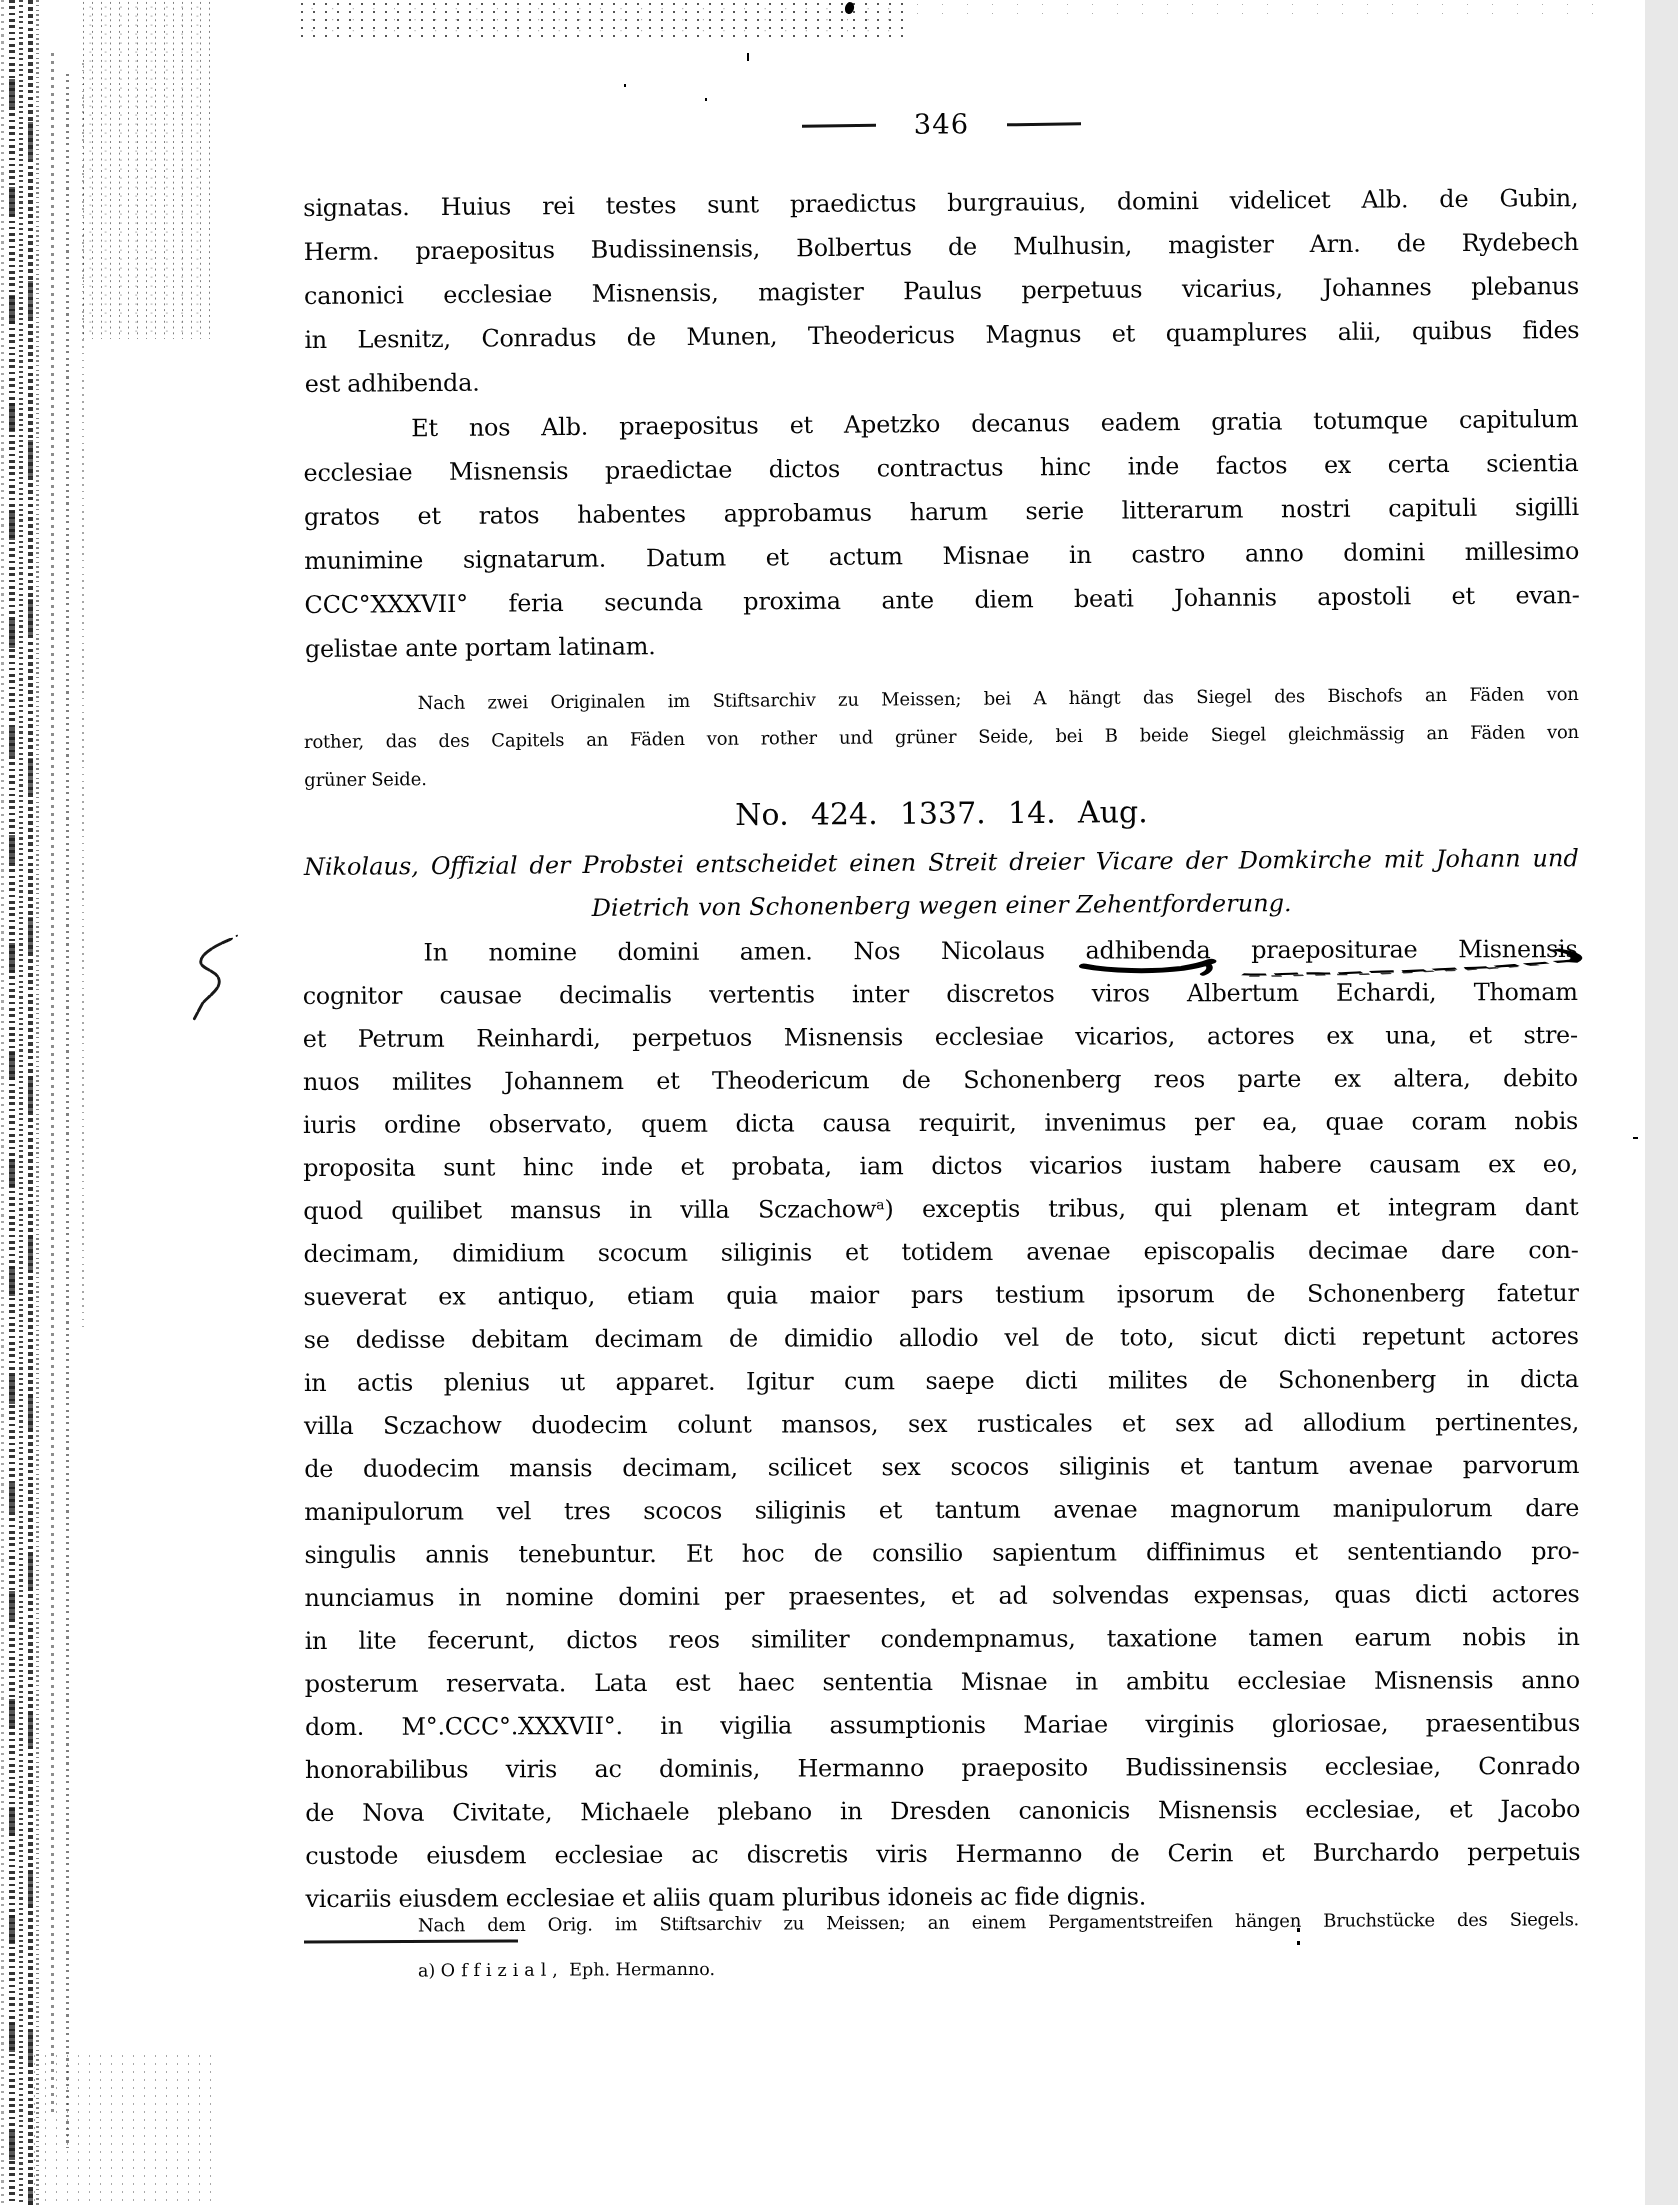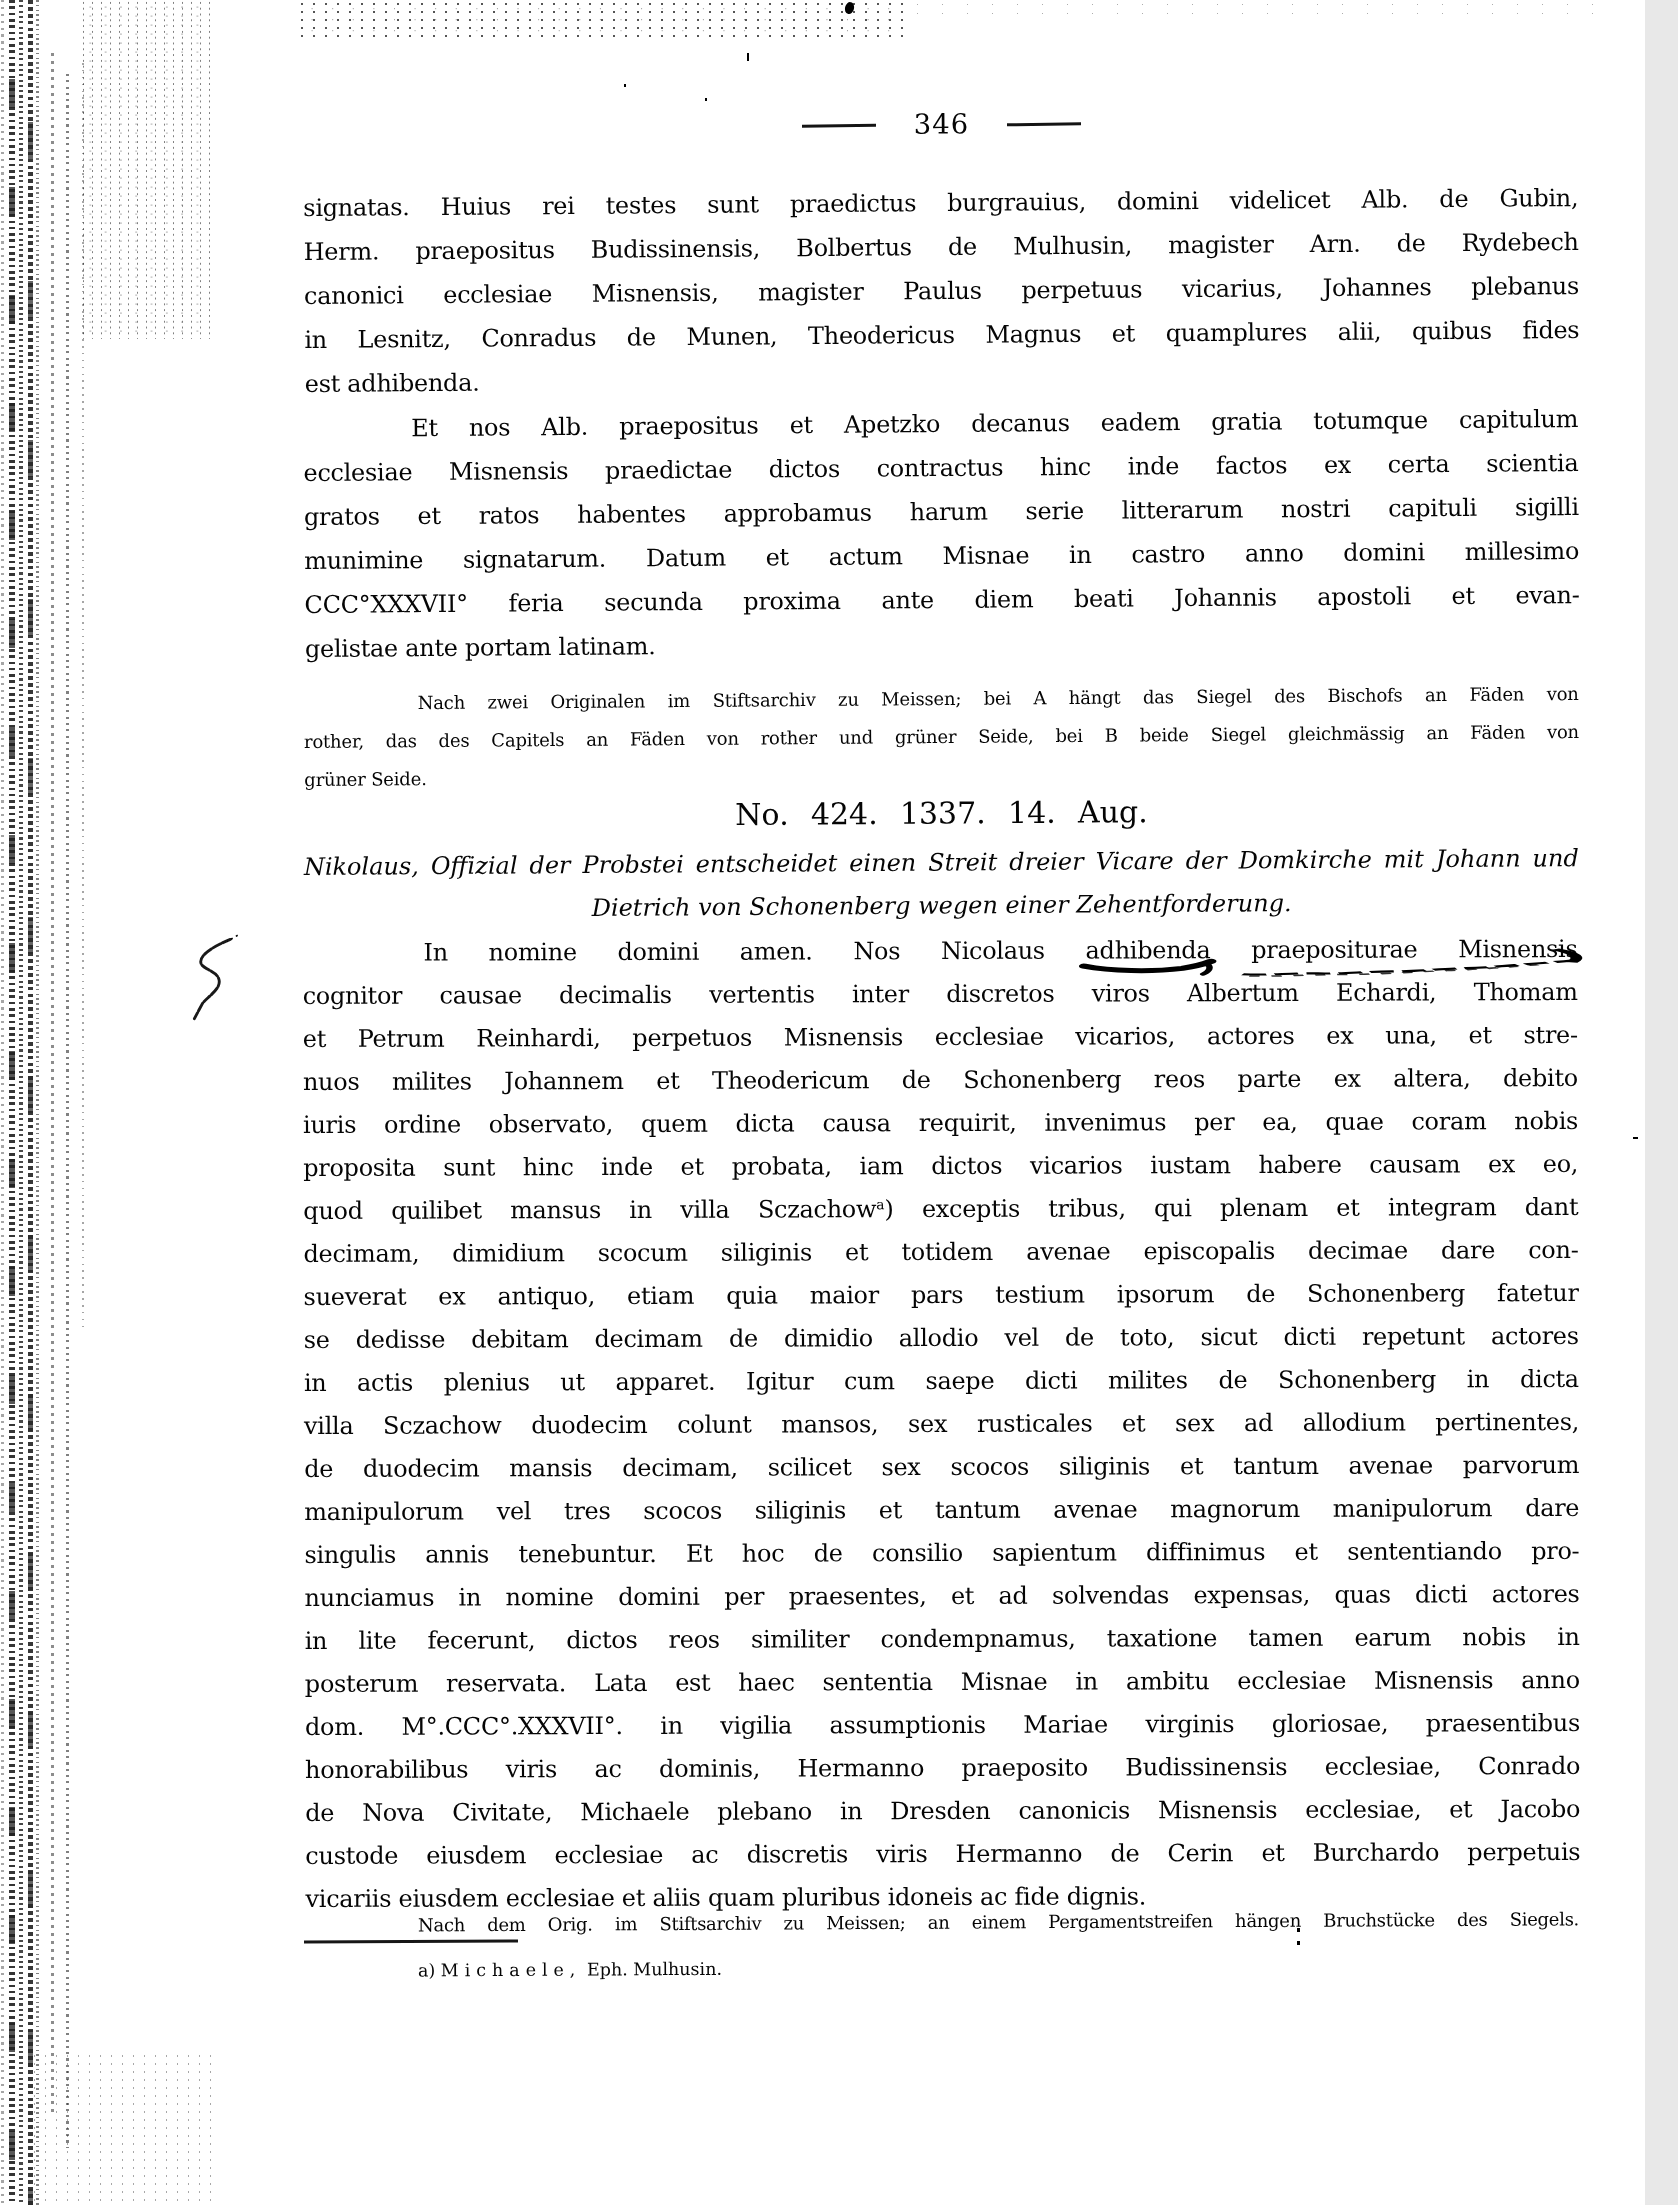--- a/index.html
+++ b/index.html
@@ -195,16 +195,16 @@
     <div class="line">custode eiusdem ecclesiae ac discretis viris Hermanno de Cerin et Burchardo perpetuis</div>
     <div class="line tl">vicariis eiusdem ecclesiae et aliis quam pluribus idoneis ac fide dignis.</div>
   </div>
 
   <div class="col sk4" id="note2" style="top:1907px;">
     <div class="line">Nach dem Orig. im Stiftsarchiv zu Meissen; an einem Pergamentstreifen hängen Bruchstücke des Siegels.</div>
   </div>
 
   <div id="rule2"></div>
 
-  <div class="col sk4" id="footnote" style="top:1961px;"><span>a)</span> <span class="sperr">Michaele,</span> <span>Eph. Mulhusin.</span></div>
+  <div class="col sk4" id="footnote" style="top:1961px;"><span>a)</span> <span class="sperr">Offizial,</span> <span>Eph. Hermanno.</span></div>
 
 </div>
 
 
 </body></html>

